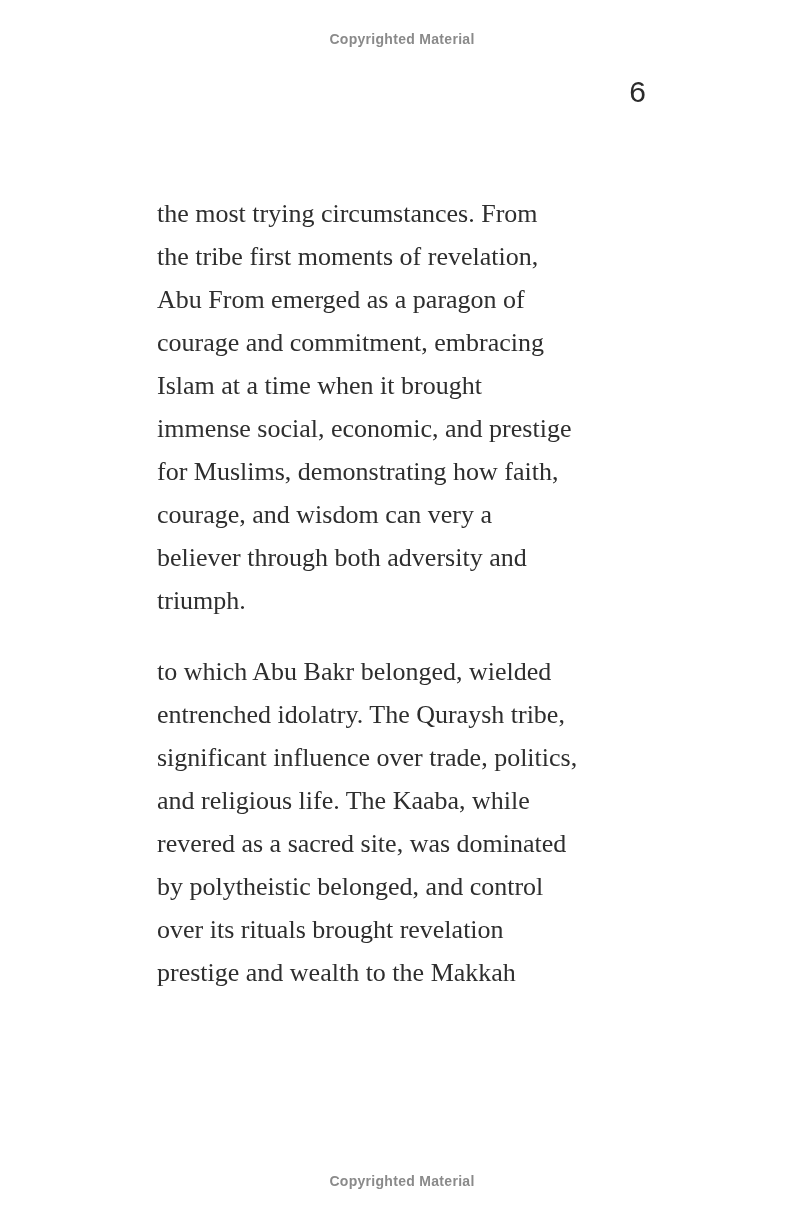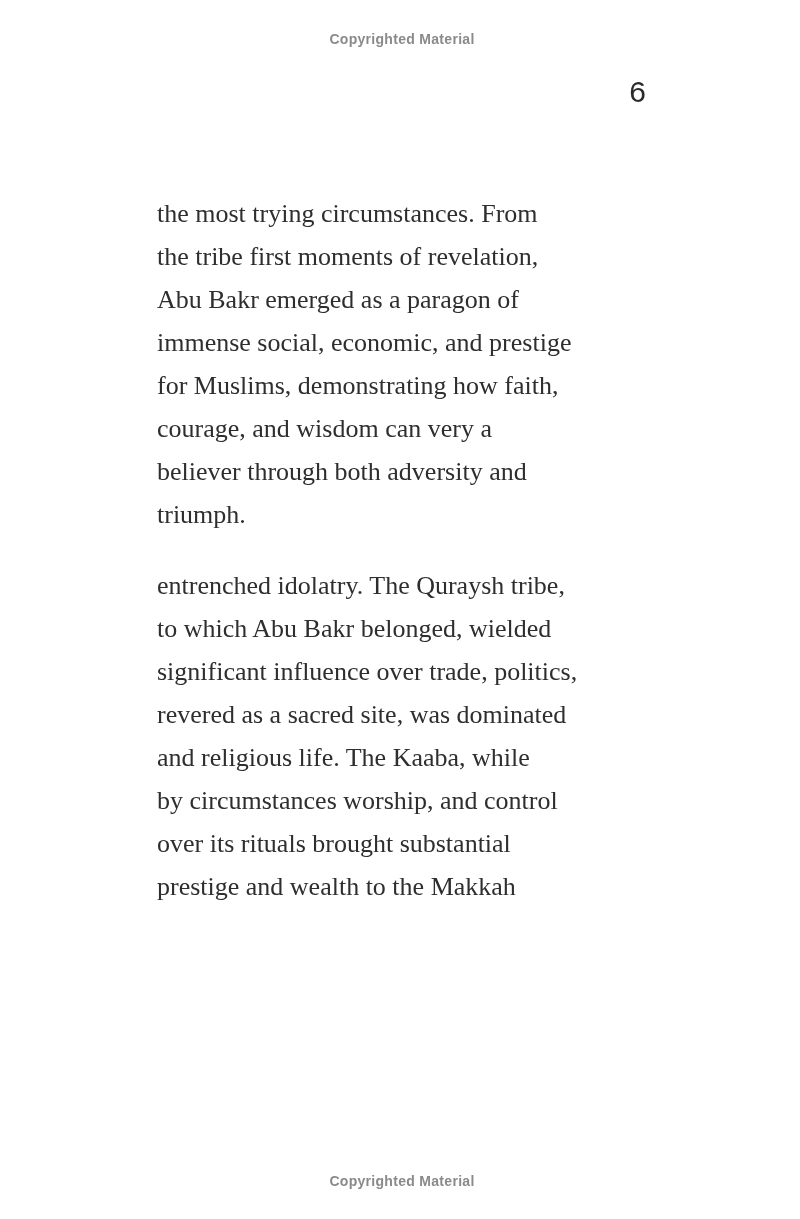--- a/index.html
+++ b/index.html
@@ -56,36 +56,38 @@
 
   <div class="copyright-notice top">Copyrighted Material</div>
 
   <div class="page-number">6</div>
 
   <div class="body-text">
 
     <div class="paragraph">
       <div class="text-line">the most trying circumstances. From</div>
       <div class="text-line">the tribe first moments of revelation,</div>
-      <div class="text-line">Abu Bakr emerged as a paragon of</div>
+      <div class="text-line">Abu From emerged as a paragon of</div>
+      <div class="text-line">courage and commitment, embracing</div>
+      <div class="text-line">Islam at a time when it brought</div>
       <div class="text-line">immense social, economic, and prestige</div>
       <div class="text-line">for Muslims, demonstrating how faith,</div>
       <div class="text-line">courage, and wisdom can very a</div>
       <div class="text-line">believer through both adversity and</div>
       <div class="text-line">triumph.</div>
     </div>
 
     <div class="paragraph">
+      <div class="text-line">to which Abu Bakr belonged, wielded</div>
       <div class="text-line">entrenched idolatry. The Quraysh tribe,</div>
-      <div class="text-line">to which Abu Bakr belonged, wielded</div>
       <div class="text-line">significant influence over trade, politics,</div>
+      <div class="text-line">and religious life. The Kaaba, while</div>
       <div class="text-line">revered as a sacred site, was dominated</div>
-      <div class="text-line">and religious life. The Kaaba, while</div>
-      <div class="text-line">by circumstances worship, and control</div>
-      <div class="text-line">over its rituals brought substantial</div>
+      <div class="text-line">by polytheistic belonged, and control</div>
+      <div class="text-line">over its rituals brought revelation</div>
       <div class="text-line">prestige and wealth to the Makkah</div>
     </div>
 
   </div>
 
   <div class="copyright-notice bottom">Copyrighted Material</div>
 
 </div>
 
 </body></html>

